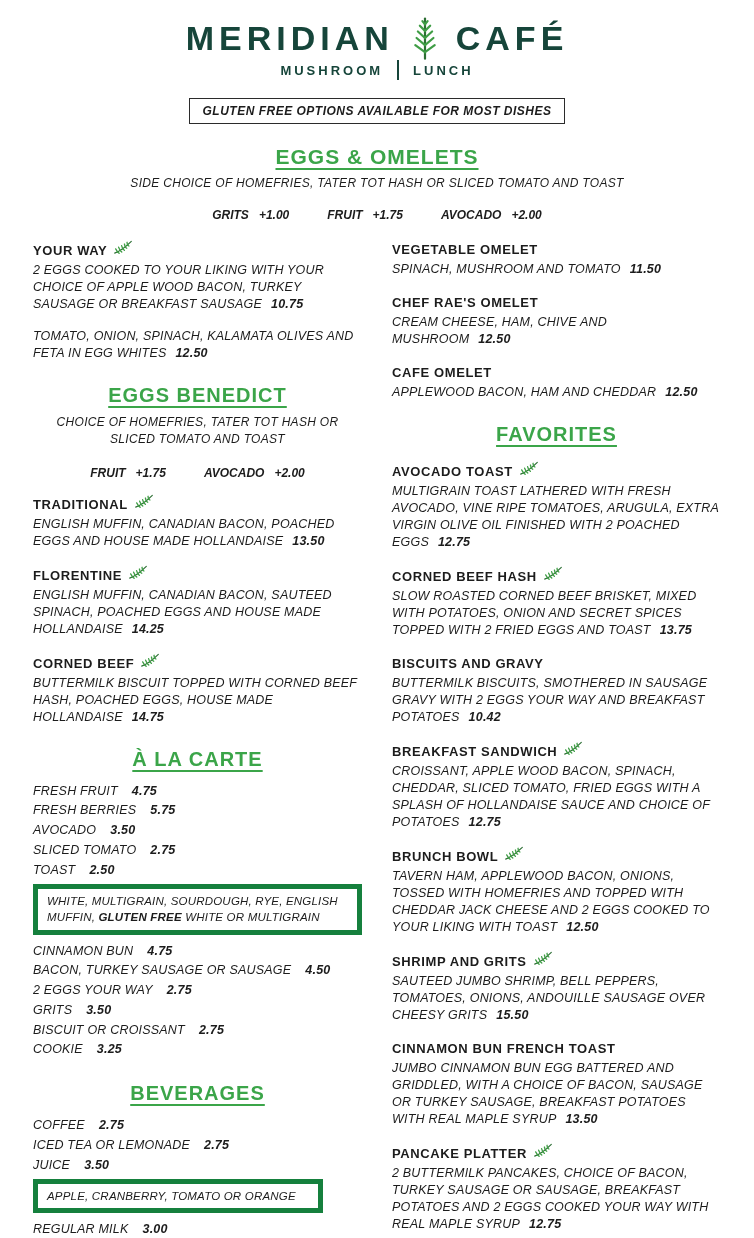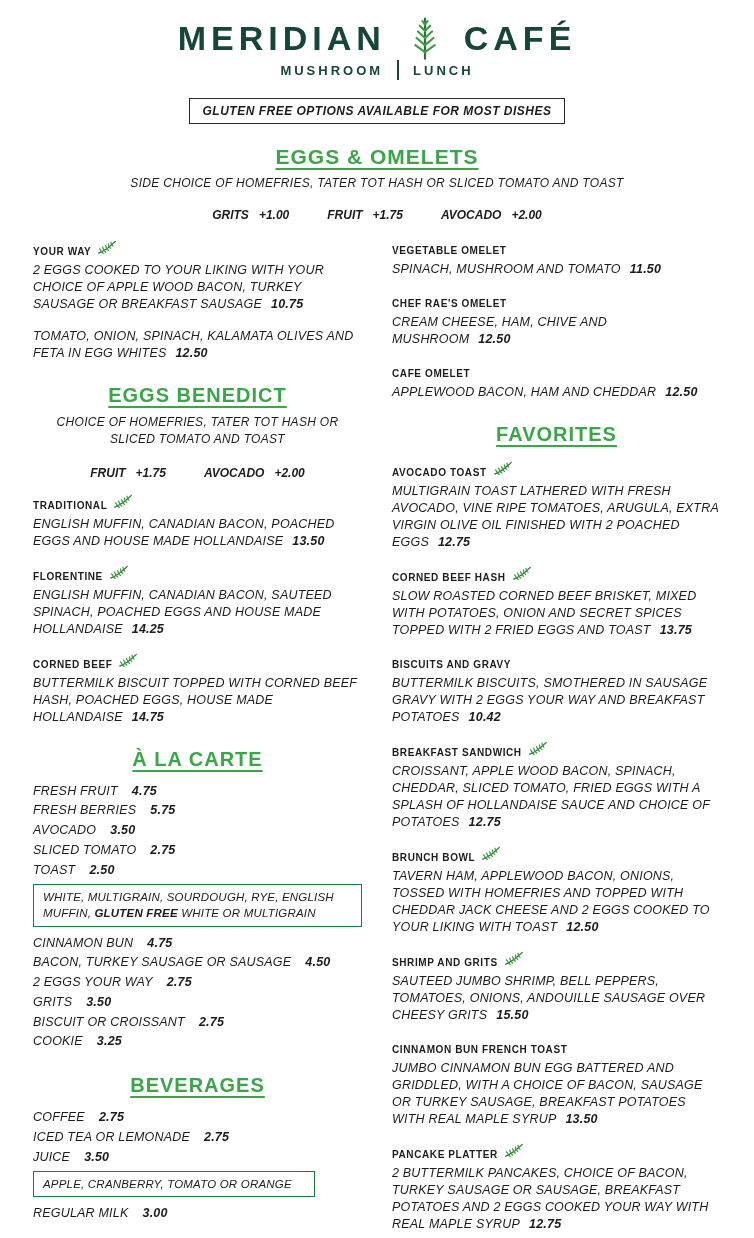--- a/index.html
+++ b/index.html
@@ -5,21 +5,21 @@
   * { margin:0; padding:0; box-sizing:border-box; }
   html,body { background:#ffffff; }
   body {
     width:754px; min-height:1238px;
     font-family:"Liberation Sans", sans-serif;
     color:#1c1c1c;
   }
   .page { padding:16px 33px 24px; }
 
   
-  .brand-row { display:flex; justify-content:center; align-items:center; gap:22px; }
+  .brand-row { display:flex; justify-content:center; align-items:center; gap:14px; }
   .brand-name { font-size:34px; font-weight:bold; letter-spacing:5px; color:#16453a; }
   .logo-fern { width:34px; height:44px; flex:0 0 auto; }
   .tagline-row { display:flex; justify-content:center; align-items:center; gap:14px; margin-top:0px; }
   .tagline { font-size:13px; letter-spacing:3px; color:#16453a; font-weight:bold; }
   .tagline-divider { width:2px; height:20px; background:#16453a; }
   .banner-wrap { text-align:center; margin-top:18px; }
   .banner {
     display:inline-block; border:1.5px solid #2b2b2b; padding:5px 13px;
     font-size:12px; font-style:italic; font-weight:bold; letter-spacing:0.5px;
   }
@@ -40,30 +40,30 @@
   .side-note.narrow { max-width:300px; margin-left:auto; margin-right:auto; line-height:1.4; }
   .addons-row { text-align:center; font-size:12px; font-style:italic; font-weight:bold; margin-top:18px; }
   .addon-group { margin:0 19px; white-space:nowrap; }
   .addon-price { margin-left:10px; }
 
   
   .two-col { display:grid; grid-template-columns:1fr 1fr; column-gap:30px; margin-top:18px; }
 
   
   .item { margin-bottom:15px; }
-  .item-name { font-size:10px; font-weight:bold; letter-spacing:0.6px; }
+  .item-name { font-size:13px; font-weight:bold; letter-spacing:0.6px; }
   .fern-icon { width:20px; height:14px; margin-left:6px; vertical-align:1px; }
   .item-desc { font-size:12.5px; font-style:italic; letter-spacing:0.2px; line-height:1.36; margin-top:3px; }
   .price { font-weight:bold; font-style:italic; margin-left:9px; white-space:nowrap; }
 
   
   .carte-row { font-size:12.5px; font-style:italic; letter-spacing:0.2px; line-height:1.58; }
   .carte-row .price { margin-left:14px; }
   .opt-box {
-    border:1px solid #15803d; padding:4px 9px; font-size:11.5px; font-style:italic;
+    border:5px solid #15803d; padding:4px 9px; font-size:11.5px; font-style:italic;
     letter-spacing:0.2px; line-height:1.4; margin:4px 0 7px;
   }
   .opt-box.narrow { width:-moz-fit-content; width:fit-content; padding-right:22px; }
   .opt-box b { font-style:italic; }
 
   
   .fav-note { font-size:12px; font-style:italic; font-weight:bold; margin-top:4px; margin-bottom:10px; }
 
   .hidden-defs { position:absolute; width:0; height:0; overflow:hidden; }
 </style>

